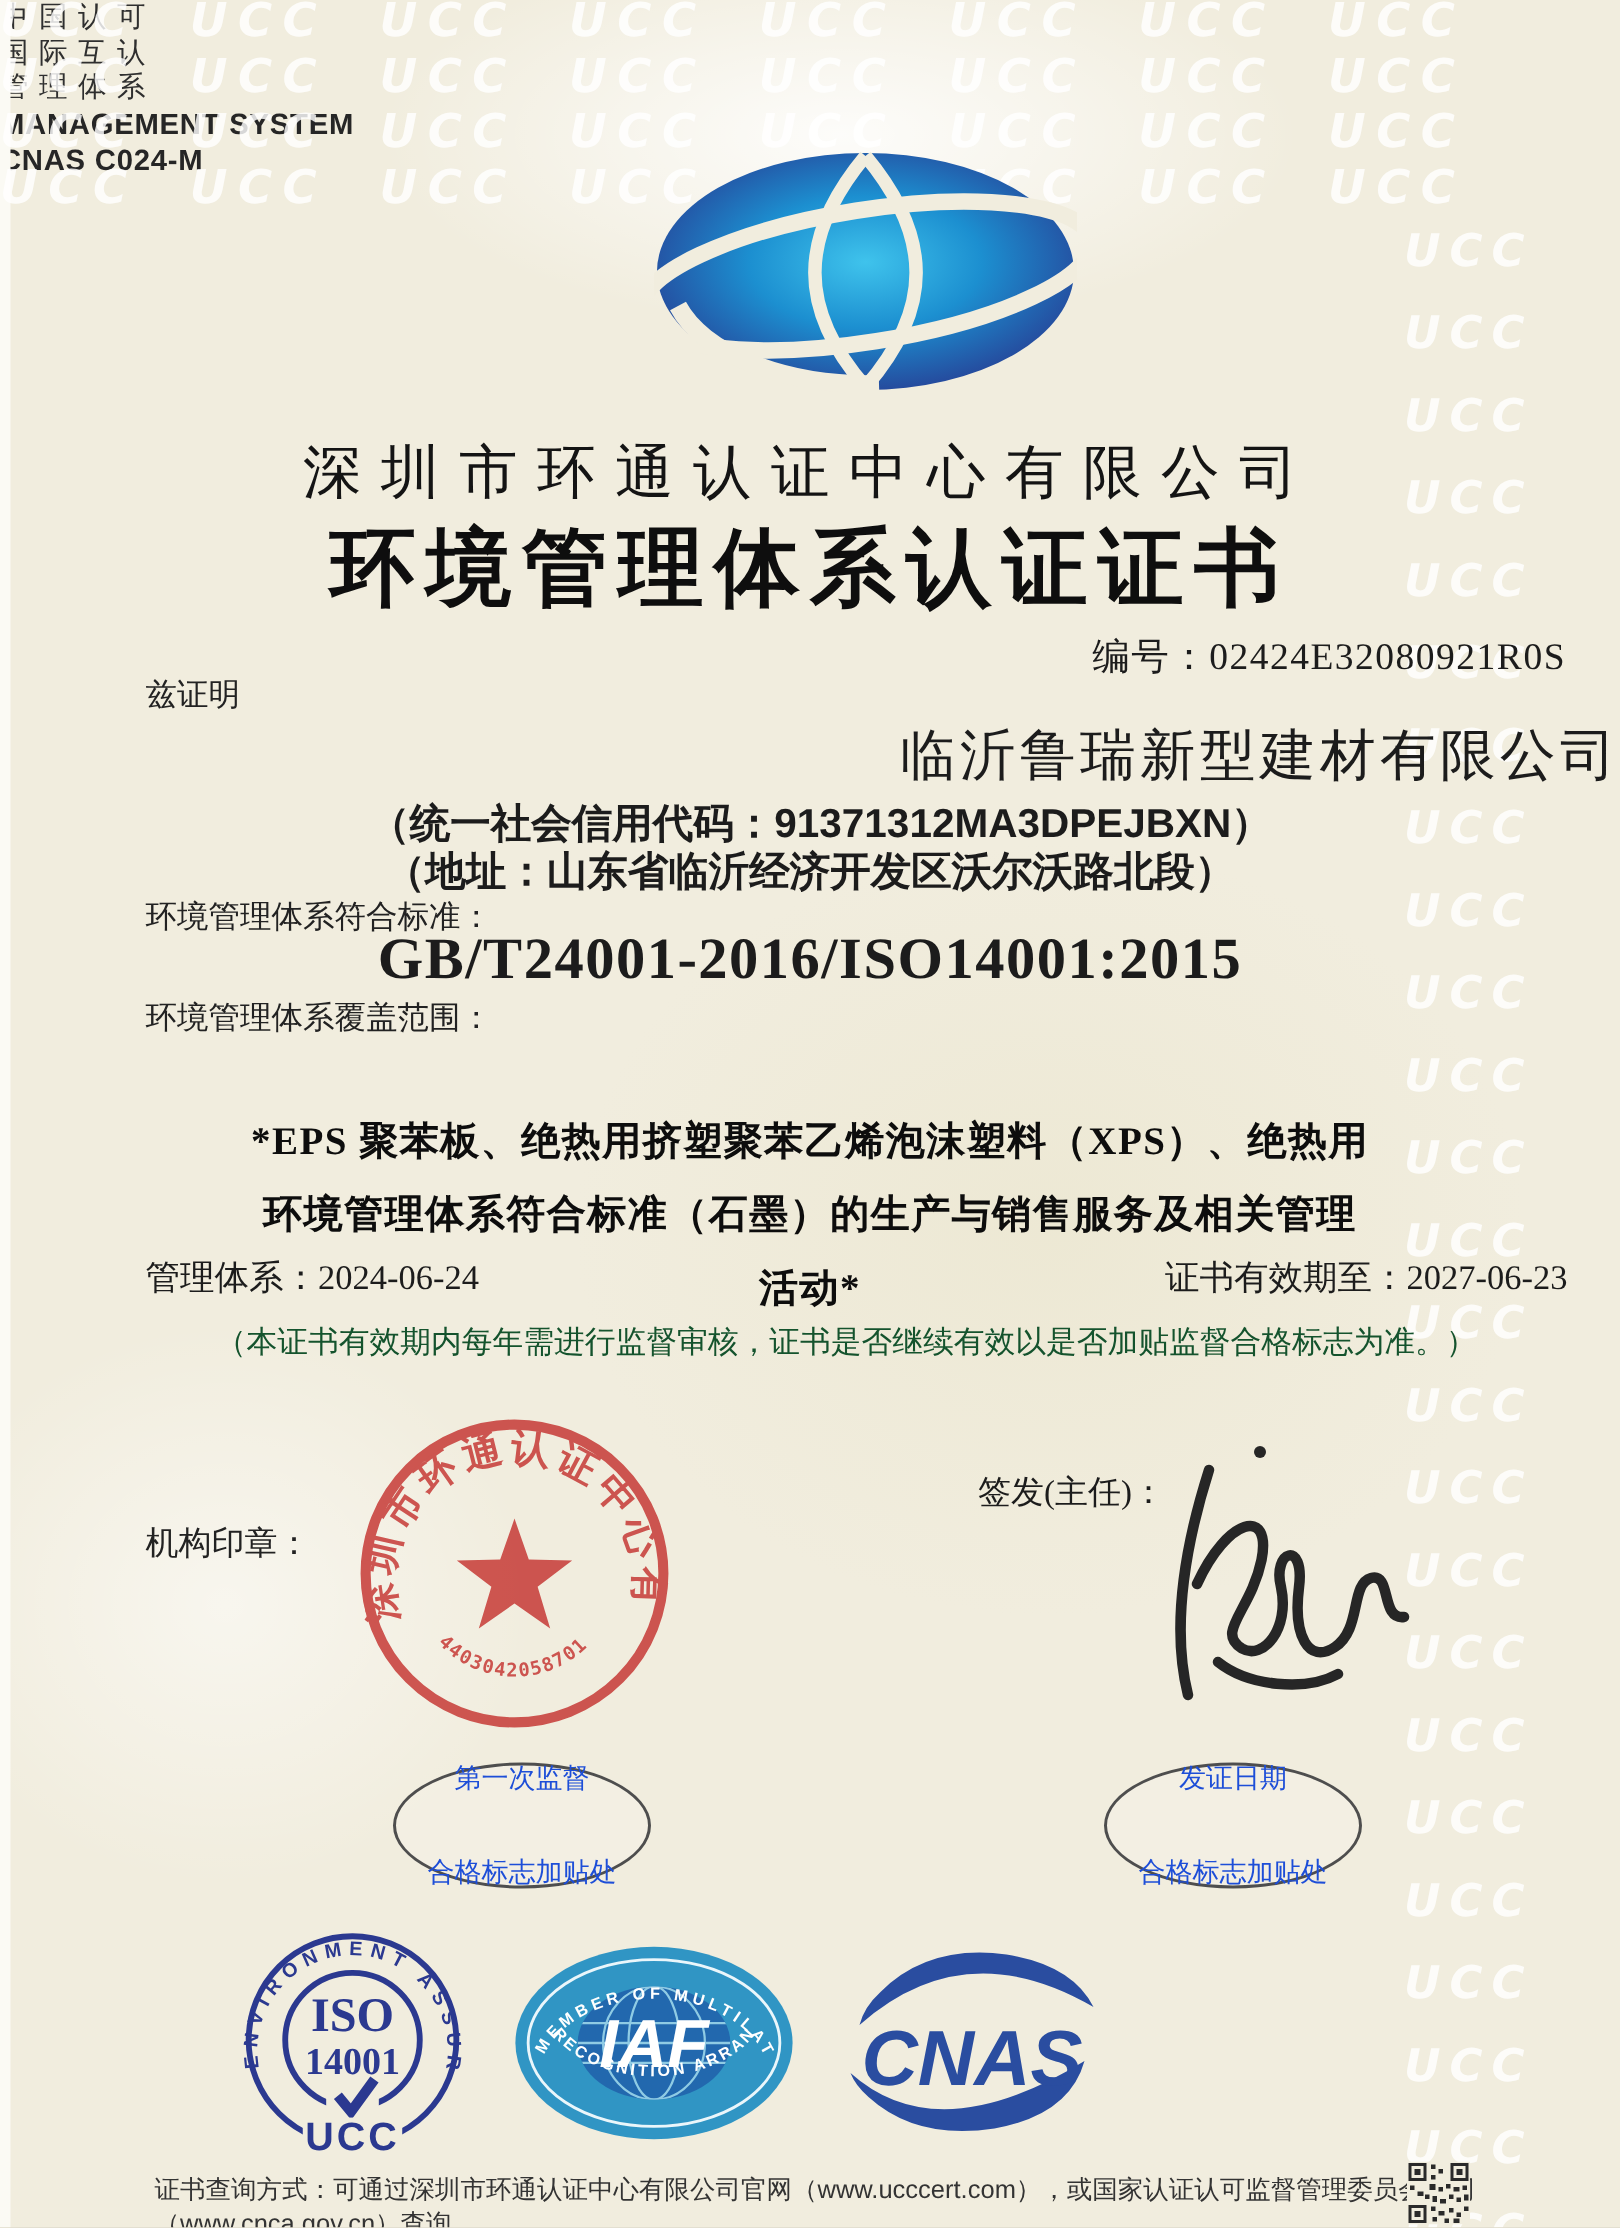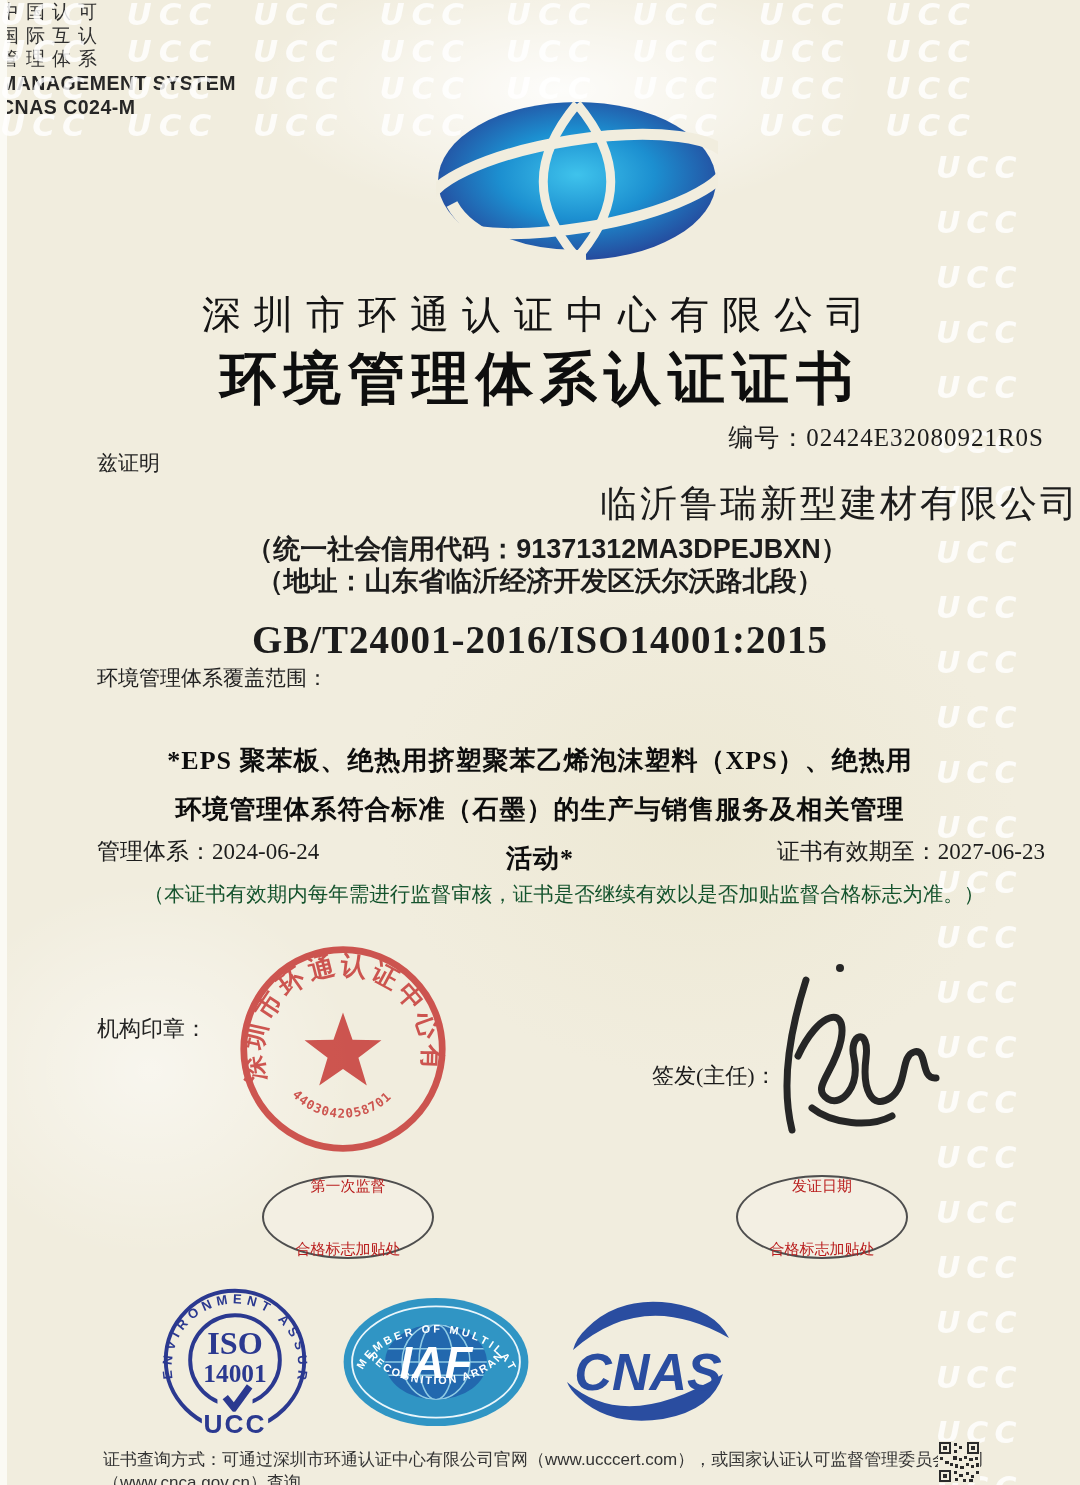--- a/index.html
+++ b/index.html
@@ -50,26 +50,26 @@
   .scope-lbl{top:664px;}
   .scope{top:688px;font-size:26px;font-weight:bold;line-height:49px;letter-spacing:1px;
     font-family:Liberation Serif, serif;color:#0d0d0d;margin-top:48px;}
   .date-row{top:836px;left:97px;right:35px;font-size:23px;}
   .date-left{float:left;}
   .date-right{float:right;}
   .audit-note{top:880px;font-size:20.5px;color:#14532d;margin-left:48px;}
 
   .stamp-lbl{top:1014px;font-size:22px;}
   .seal-svg{left:237px;top:943px;}
-  .sign-lbl{left:652px;top:1061px;font-size:22px;position:absolute;text-align:center;}
+  .sign-lbl{left:652px;top:980px;font-size:22px;position:absolute;text-align:center;}
   .sig-svg{left:742px;top:958px;}
 
   .oval{position:absolute;top:1175px;width:168px;height:80px;border:2px solid #4e4e4e;
     border-radius:50%;display:flex;flex-direction:column;justify-content:center;align-items:center;
-    font-size:15px;line-height:25px;color:#b91c1c;background:rgba(255,255,255,.15);
+    font-size:18px;line-height:25px;color:#1d4ed8;background:rgba(255,255,255,.15);
     font-family:"Liberation Sans","DejaVu Sans",sans-serif;gap:38px;}
   .oval1{left:262px;}
   .oval2{left:736px;}
 
   .logo-row-item{position:absolute;}
   .accred{left:763px;top:1306px;font-family:"Liberation Sans","DejaVu Sans",sans-serif;color:#2f2f2f;}
   .accred .cn{font-size:19px;letter-spacing:7px;line-height:23.5px;}
   .accred .en{font-size:19.5px;font-weight:bold;letter-spacing:.5px;line-height:24px;color:#262626;}
 
   .footer{top:1448px;left:103px;font-size:17px;color:#333;position:absolute;
@@ -109,20 +109,21 @@
   <div class="abs ctr org-name">深圳市环通认证中心有限公司</div>
   <div class="abs ctr cert-title">环境管理体系认证证书</div>
 
   <div class="abs cert-no"><span>编号：</span><span>02424E32080921R0S</span></div>
 
   <div class="abs lbl certify">兹证明</div>
   <div class="abs ctr company">临沂鲁瑞新型建材有限公司</div>
   <div class="abs ctr code-line">（统一社会信用代码：91371312MA3DPEJBXN）</div>
   <div class="abs ctr addr-line">（地址：山东省临沂经济开发区沃尔沃路北段）</div>
 
+  <div class="abs lbl std-lbl">环境管理体系符合标准：</div>
   <div class="abs ctr std-val">GB/T24001-2016/ISO14001:2015</div>
 
   <div class="abs lbl scope-lbl">环境管理体系覆盖范围：</div>
   <div class="abs ctr scope">
     <div>*EPS 聚苯板、绝热用挤塑聚苯乙烯泡沫塑料（XPS）、绝热用</div>
     <div>环境管理体系符合标准（石墨）的生产与销售服务及相关管理</div>
     <div>活动*</div>
   </div>
 
   <div class="abs date-row">

